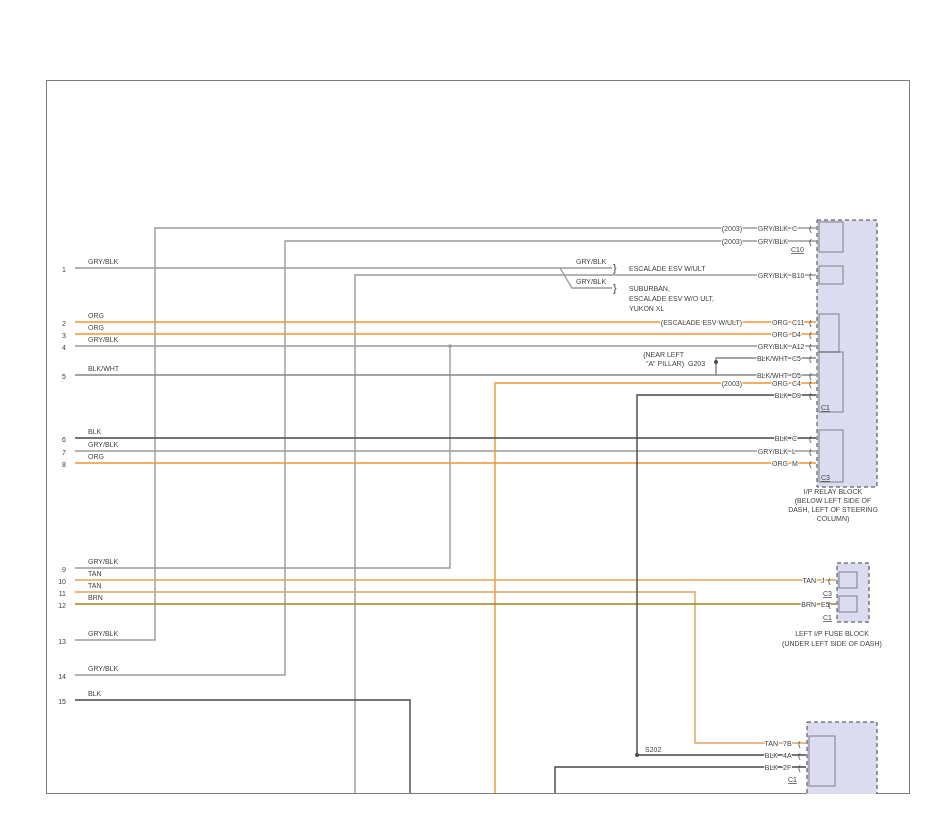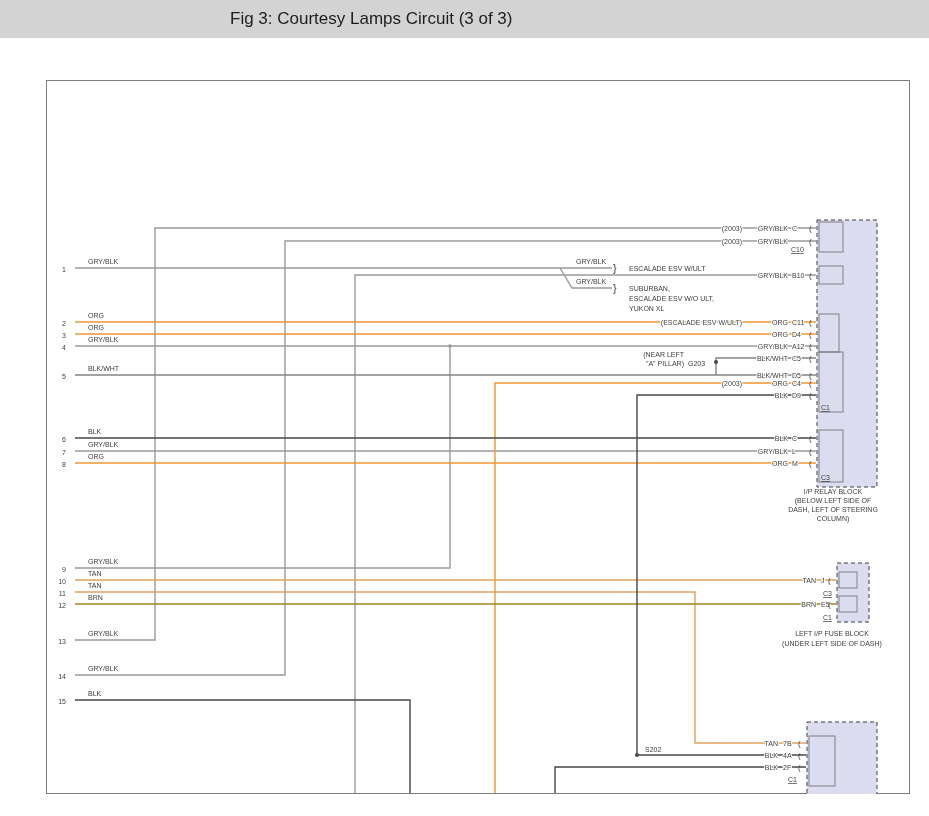--- a/index.html
+++ b/index.html
@@ -14,23 +14,20 @@
   .p{font-size:8px;stroke-width:0;}
   .br{font-size:11px;stroke-width:0;}
   .u{text-decoration:underline;stroke-width:0;}
   .bd{stroke:#3f3f3f;stroke-width:1;stroke-dasharray:4 3;}
   .ir{fill:none;stroke:#6a6a6a;stroke-width:0.8;}
 </style>
 </head>
 <body>
 
 <div id="page">
-  <div id="titlebar">
-    <span>Fig 3: Courtesy Lamps Circuit (3 of 3)</span>
-  </div>
 
   <svg width="929" height="816" viewBox="0 0 929 816">
     <defs>
         <clipPath id="dg">
           <rect x="46" y="80" width="864" height="714"></rect>
         </clipPath>
       </defs>
 
     <rect x="46.5" y="80.5" width="863" height="713" fill="#ffffff" stroke="#7d7d7d" stroke-width="1"></rect>
 

